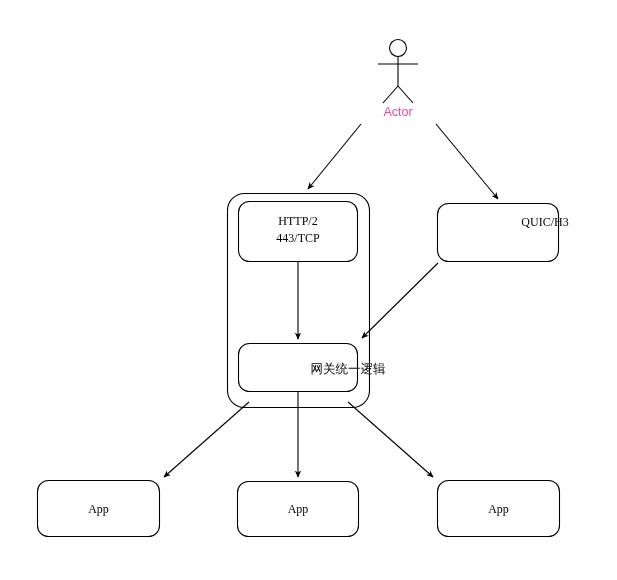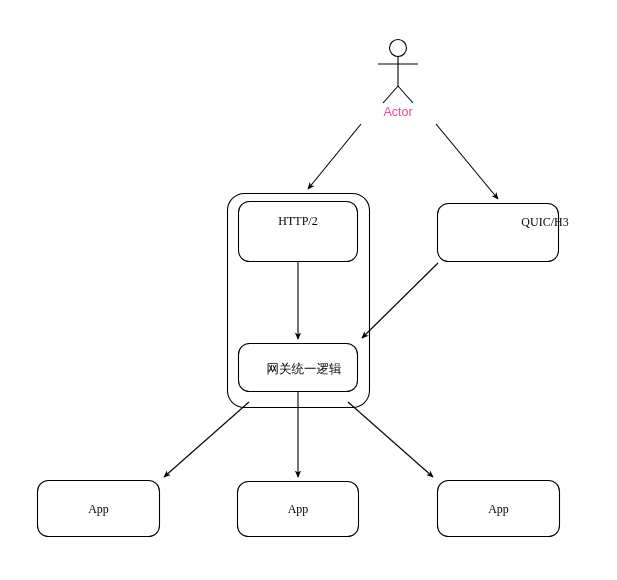--- a/index.html
+++ b/index.html
@@ -99,24 +99,25 @@
     <line x1="249" y1="402" x2="164" y2="477" stroke="#000000" stroke-width="1.1" marker-end="url(#arrowOpen)"></line>
 
     <line x1="298" y1="392" x2="298" y2="477" stroke="#000000" stroke-width="1.1" marker-end="url(#arrowOpen)"></line>
 
     <line x1="348" y1="402" x2="433" y2="477" stroke="#000000" stroke-width="1.1" marker-end="url(#arrowOpen)"></line>
   </svg>
 
   <div class="actor-caption" style="left:368px; top:105px; width:60px;">Actor</div>
 
   <div class="node-label" style="left:238px; top:213px; width:120px;">HTTP/2</div>
+  <div class="node-label" style="left:238px; top:230px; width:120px;">443/TCP</div>
 
   <div class="node-label" style="left:437px; top:214px; width:136px;margin-left:40px;">QUIC/H3</div>
 
-  <div class="node-label cjk" style="left:238px; top:360px; width:132px;">网关统一逻辑</div>
+  <div class="node-label cjk" style="left:238px; top:360px; width:132px;padding-left:44px;">网关统一逻辑</div>
 
   <div class="node-label" style="left:37px; top:501px; width:123px;">App</div>
   <div class="node-label" style="left:237px; top:501px; width:122px;">App</div>
   <div class="node-label" style="left:437px; top:501px; width:123px;">App</div>
 
   <div class="hit" style="left:378px; top:38px; width:40px; height:68px;"></div>
   <div class="hit" style="left:238px; top:201px; width:120px; height:61px;"></div>
   <div class="hit" style="left:437px; top:203px; width:122px; height:59px;"></div>
   <div class="hit" style="left:238px; top:343px; width:120px; height:49px;"></div>
   <div class="hit" style="left:37px; top:480px; width:123px; height:57px;"></div>

